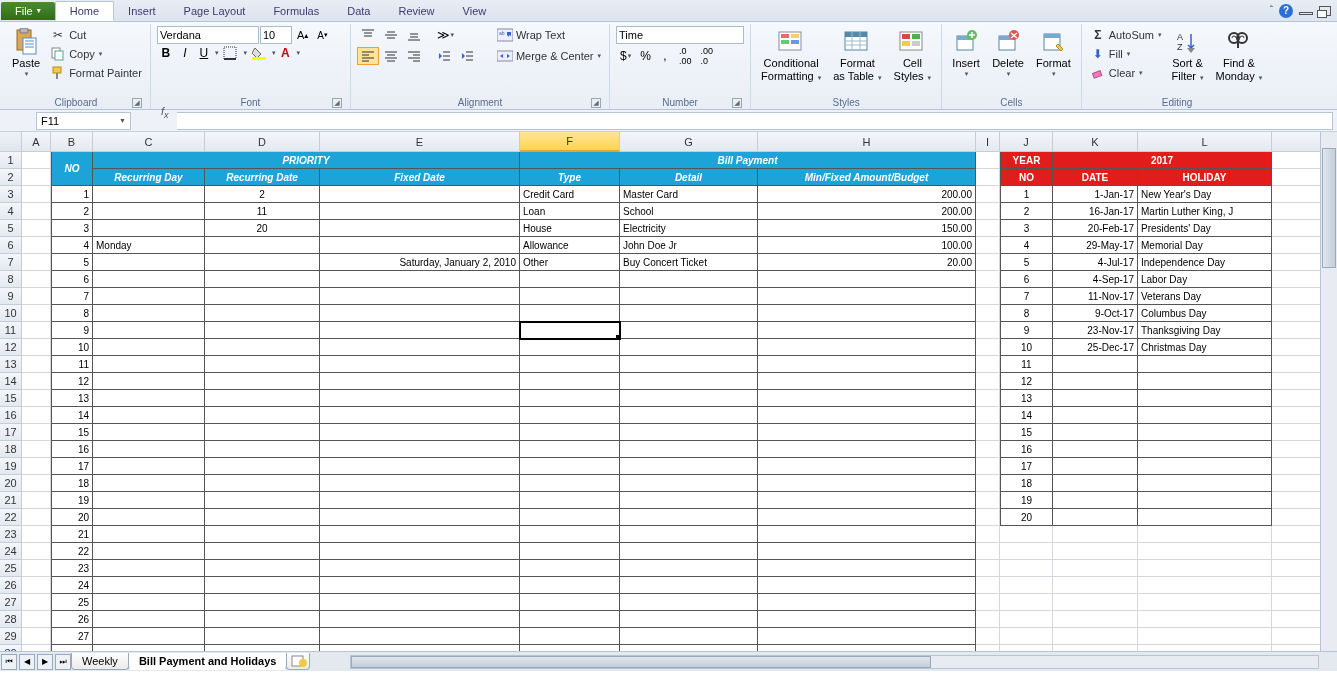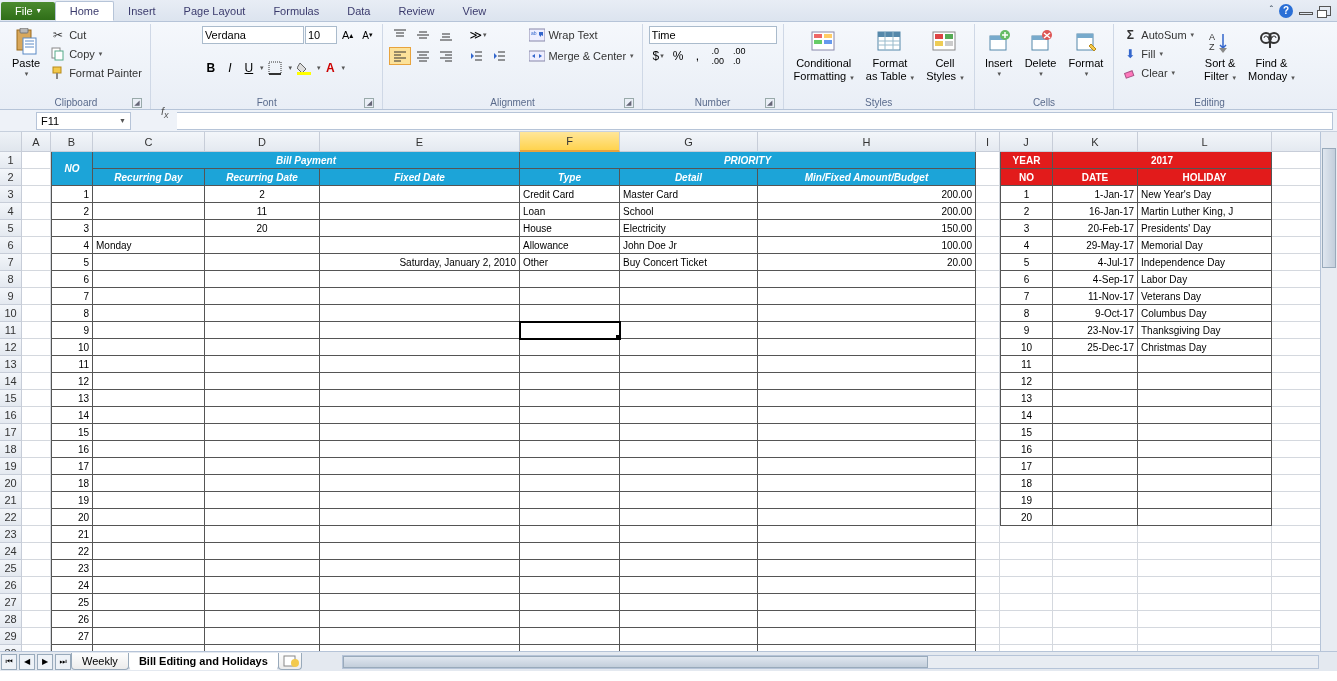--- a/index.html
+++ b/index.html
@@ -127,21 +127,21 @@
               </svg>
             </span>
             <span>Format Painter</span>
           </div>
       </div>
     </div>
     <div class="group-label"><span>Clipboard</span><span class="dlaunch">◢</span></div>
   </div>
 
   <div class="group" style="min-width:200px;">
-    <div class="group-body vcol" style="gap:15px;margin-left:45px;">
+    <div class="group-body vcol" style="gap:0;">
       <div class="row">
         <input class="sel" style="width: 102px;" value="Verdana">
         <input class="sel" style="width: 32px;" value="10">
         <span class="tbtn" style="font-size:11px;">A<span style="font-size:8px;vertical-align:super;">▴</span></span>
         <span class="tbtn" style="font-size:10px;">A<span style="font-size:7px;vertical-align:super;">▾</span></span>
       </div>
       <div class="row">
         <span class="tbtn" style="font-weight:bold;">B</span>
         <span class="tbtn" style="font-style:italic;">I</span>
         <span class="tbtn" style="text-decoration:underline;">U</span>
@@ -442,22 +442,22 @@
       <div class="colhdr">G</div>
       <div class="colhdr">H</div>
       <div class="colhdr">I</div>
       <div class="colhdr">J</div>
       <div class="colhdr">K</div>
       <div class="colhdr">L</div>
       <div class="colhdr"></div>
       <div class="rowhdr">1</div>
       <div class="cell "></div>
       <div class="cell th-blue bcell bcell-l" style="grid-row:span 2;">NO</div>
+      <div class="cell th-blue bcell" style="grid-column: span 3;">PRIORITY</div>
       <div class="cell th-blue bcell" style="grid-column: span 3;">Bill Payment</div>
-      <div class="cell th-blue bcell" style="grid-column: span 3;">PRIORITY</div>
       <div class="cell "></div>
       <div class="cell th-red bcell bcell-l">YEAR</div>
       <div class="cell th-red bcell" style="grid-column: span 2;">2017</div>
       <div class="cell "></div>
       <div class="rowhdr">2</div>
       <div class="cell "></div>
       <div class="cell th-blue bcell">Recurring Day</div>
       <div class="cell th-blue bcell">Recurring Date</div>
       <div class="cell th-blue bcell">Fixed Date</div>
       <div class="cell th-blue bcell">Type</div>
@@ -865,21 +865,21 @@
     <div style="position:absolute;top:16px;height:120px;left:1px;right:1px;background:linear-gradient(90deg,#dfe6ef,#c3cedb);border:1px solid #9ab;"></div>
   </div>
 </div>
 
 <div class="sheettabs">
   <div class="navbtn">⏮</div>
   <div class="navbtn">◀</div>
   <div class="navbtn">▶</div>
   <div class="navbtn">⏭</div>
   <div class="sheet-tab">Weekly</div>
-  <div class="sheet-tab active">Bill Editing and Holidays</div>
+  <div class="sheet-tab active">Bill Payment and Holidays</div>
   <div class="sheet-tab" style="width:24px;padding:2px 4px;">
       <svg width="16" height="12">
         <rect x="1" y="1" width="11" height="10" fill="#fff" stroke="#888"></rect>
         <circle cx="12" cy="8" r="4" fill="#f2c94c"></circle>
       </svg>
     </div>
   <div class="hscroll">
       <div class="thumb"></div>
     </div>
 </div>

